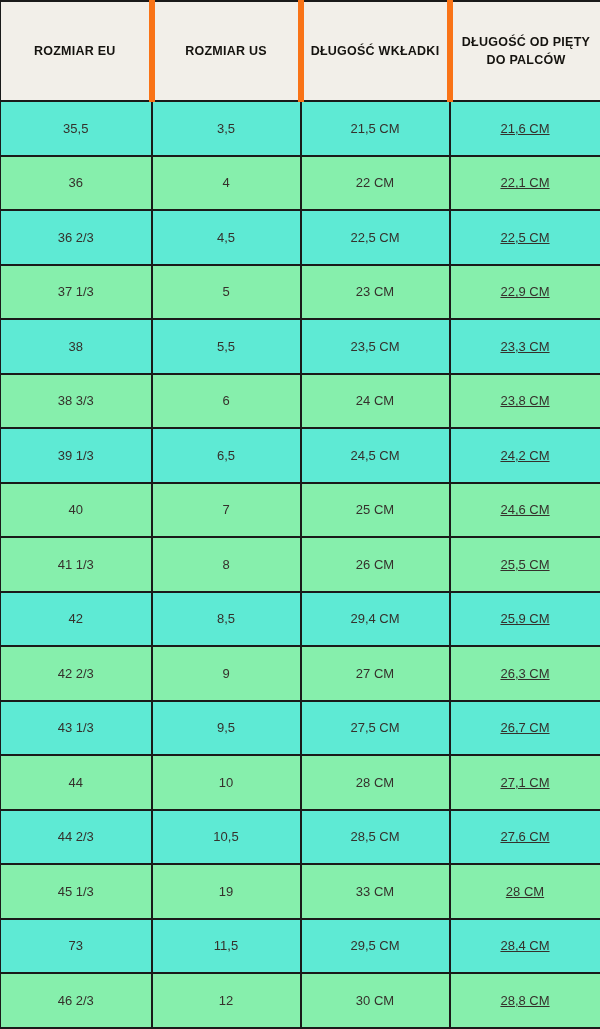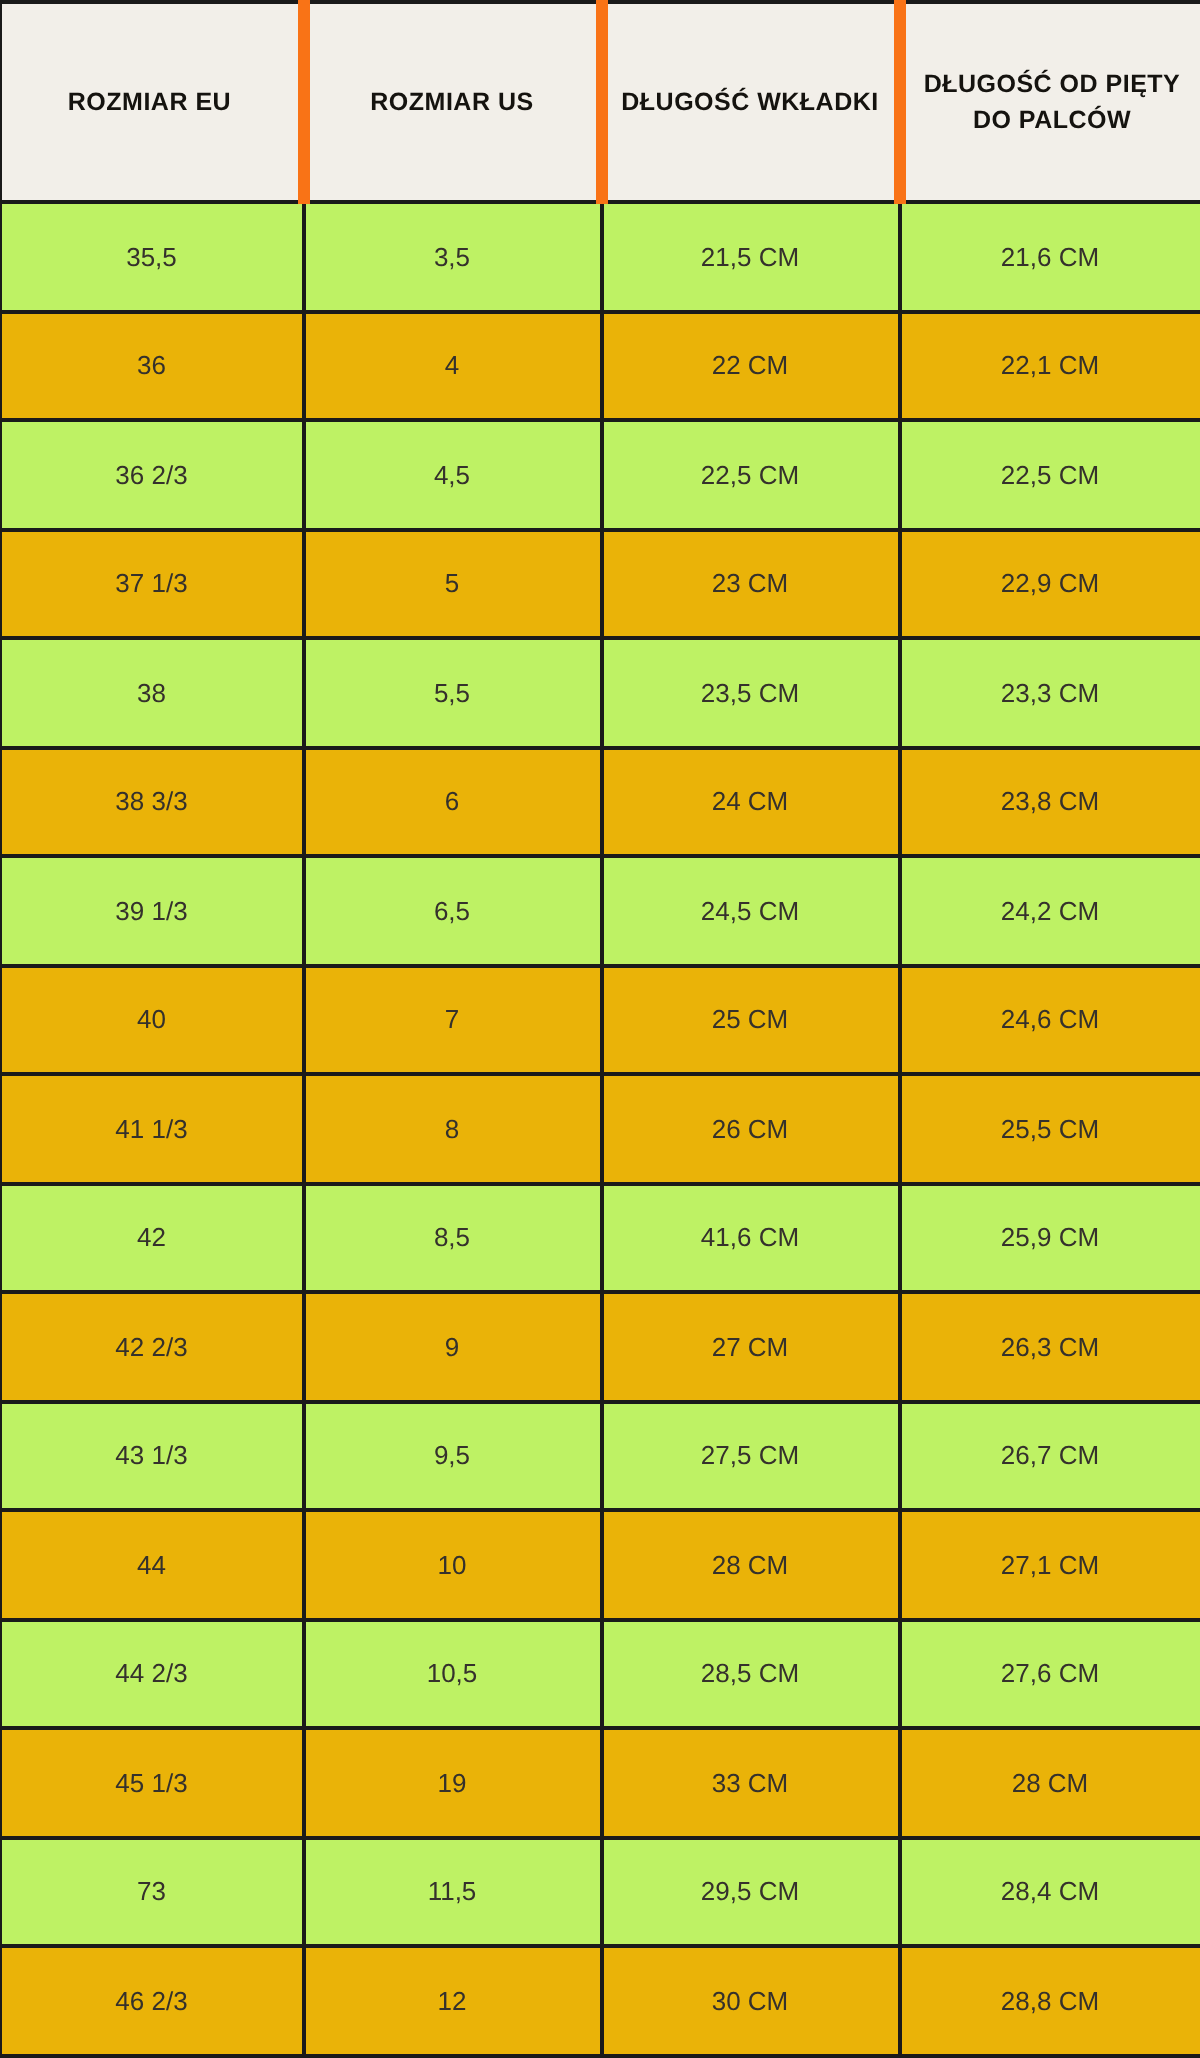--- a/index.html
+++ b/index.html
@@ -56,25 +56,25 @@
     font-weight: normal;
     color: #35312c;
     text-align: center;
     vertical-align: middle;
     padding: 0 4px;
     border-right: 2px solid #1a1a1a;
     border-bottom: 2px solid #1a1a1a;
     box-sizing: border-box;
     white-space: nowrap;
   }
-  tbody td:last-child { border-right: none; }
+  tbody td:last-child { border-right: none; text-decoration: underline; }
   tbody tr:last-child td { border-bottom: none; }
 
-  tbody tr.row-odd td  { background: #bef264; }
-  tbody tr.row-even td { background: #eab308; }
+  tbody tr.row-odd td  { background: #5eead4; }
+  tbody tr.row-even td { background: #86efac; }
 </style>
 </head>
 <body>
 
 <table class="size-chart">
   <colgroup>
     <col class="c0">
       <col class="c1">
       <col class="c2">
       <col class="c3">
@@ -138,21 +138,21 @@
       </tr>
       <tr class="row-even">
         <td>41 1/3</td>
         <td>8</td>
         <td>26 CM</td>
         <td>25,5 CM</td>
       </tr>
       <tr class="row-odd">
         <td>42</td>
         <td>8,5</td>
-        <td>41,6 CM</td>
+        <td>29,4 CM</td>
         <td>25,9 CM</td>
       </tr>
       <tr class="row-even">
         <td>42 2/3</td>
         <td>9</td>
         <td>27 CM</td>
         <td>26,3 CM</td>
       </tr>
       <tr class="row-odd">
         <td>43 1/3</td>

